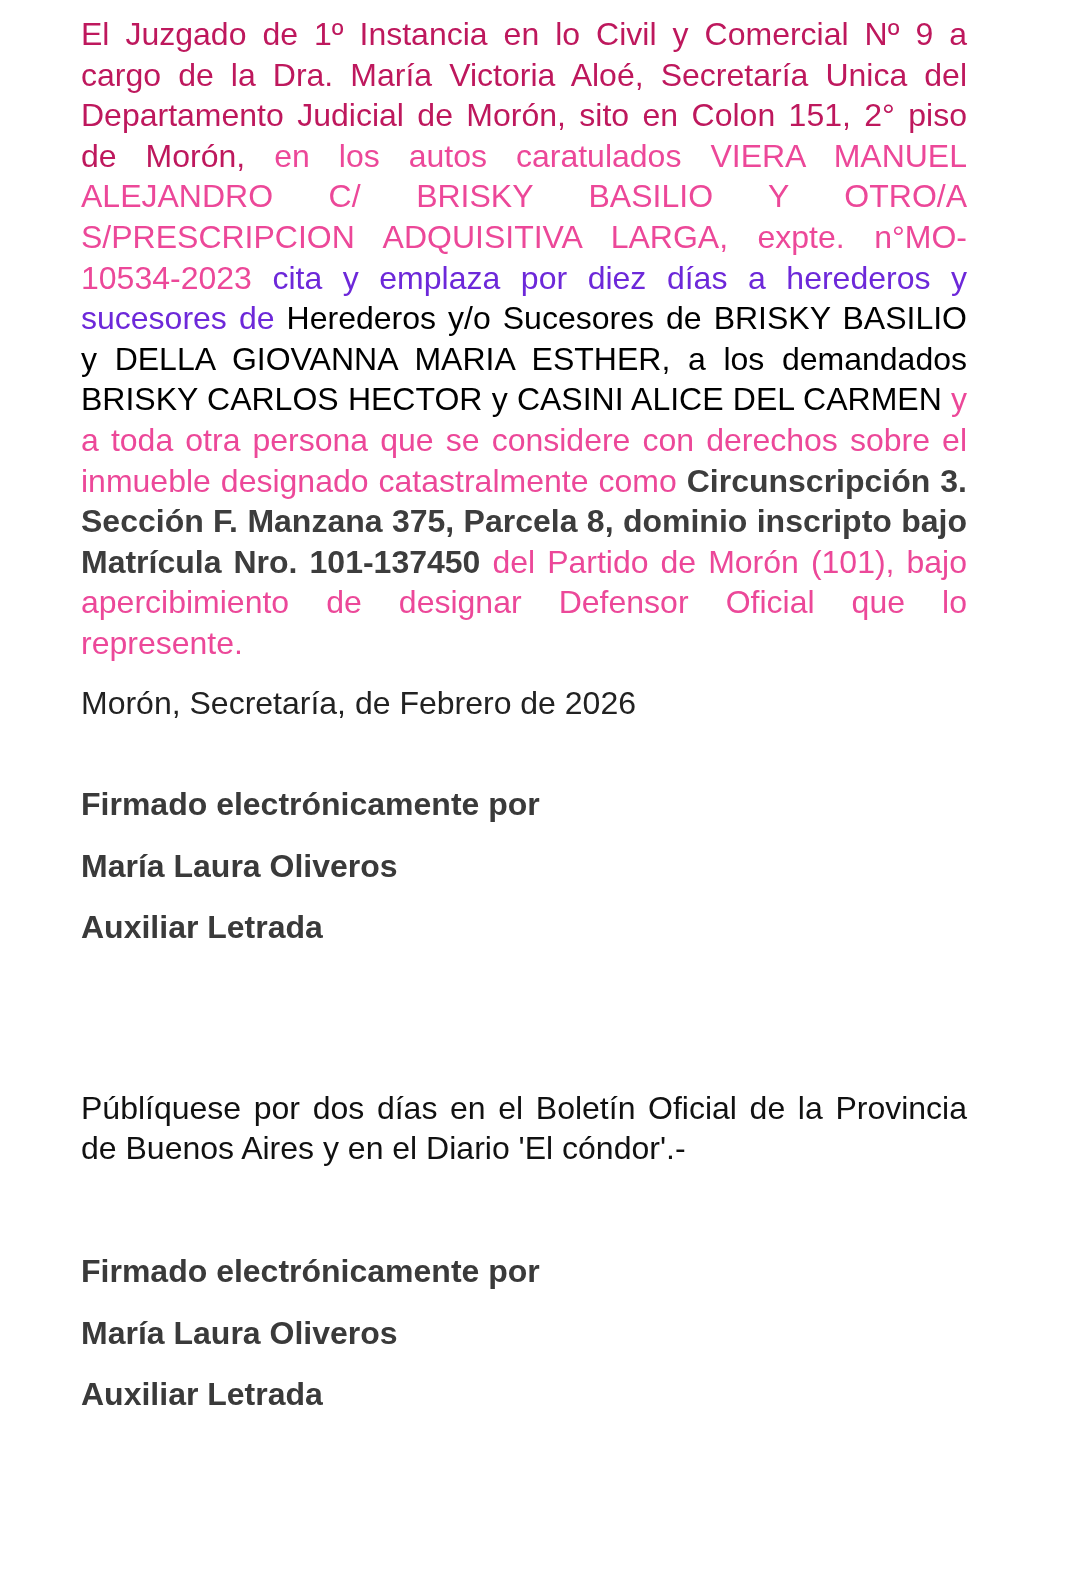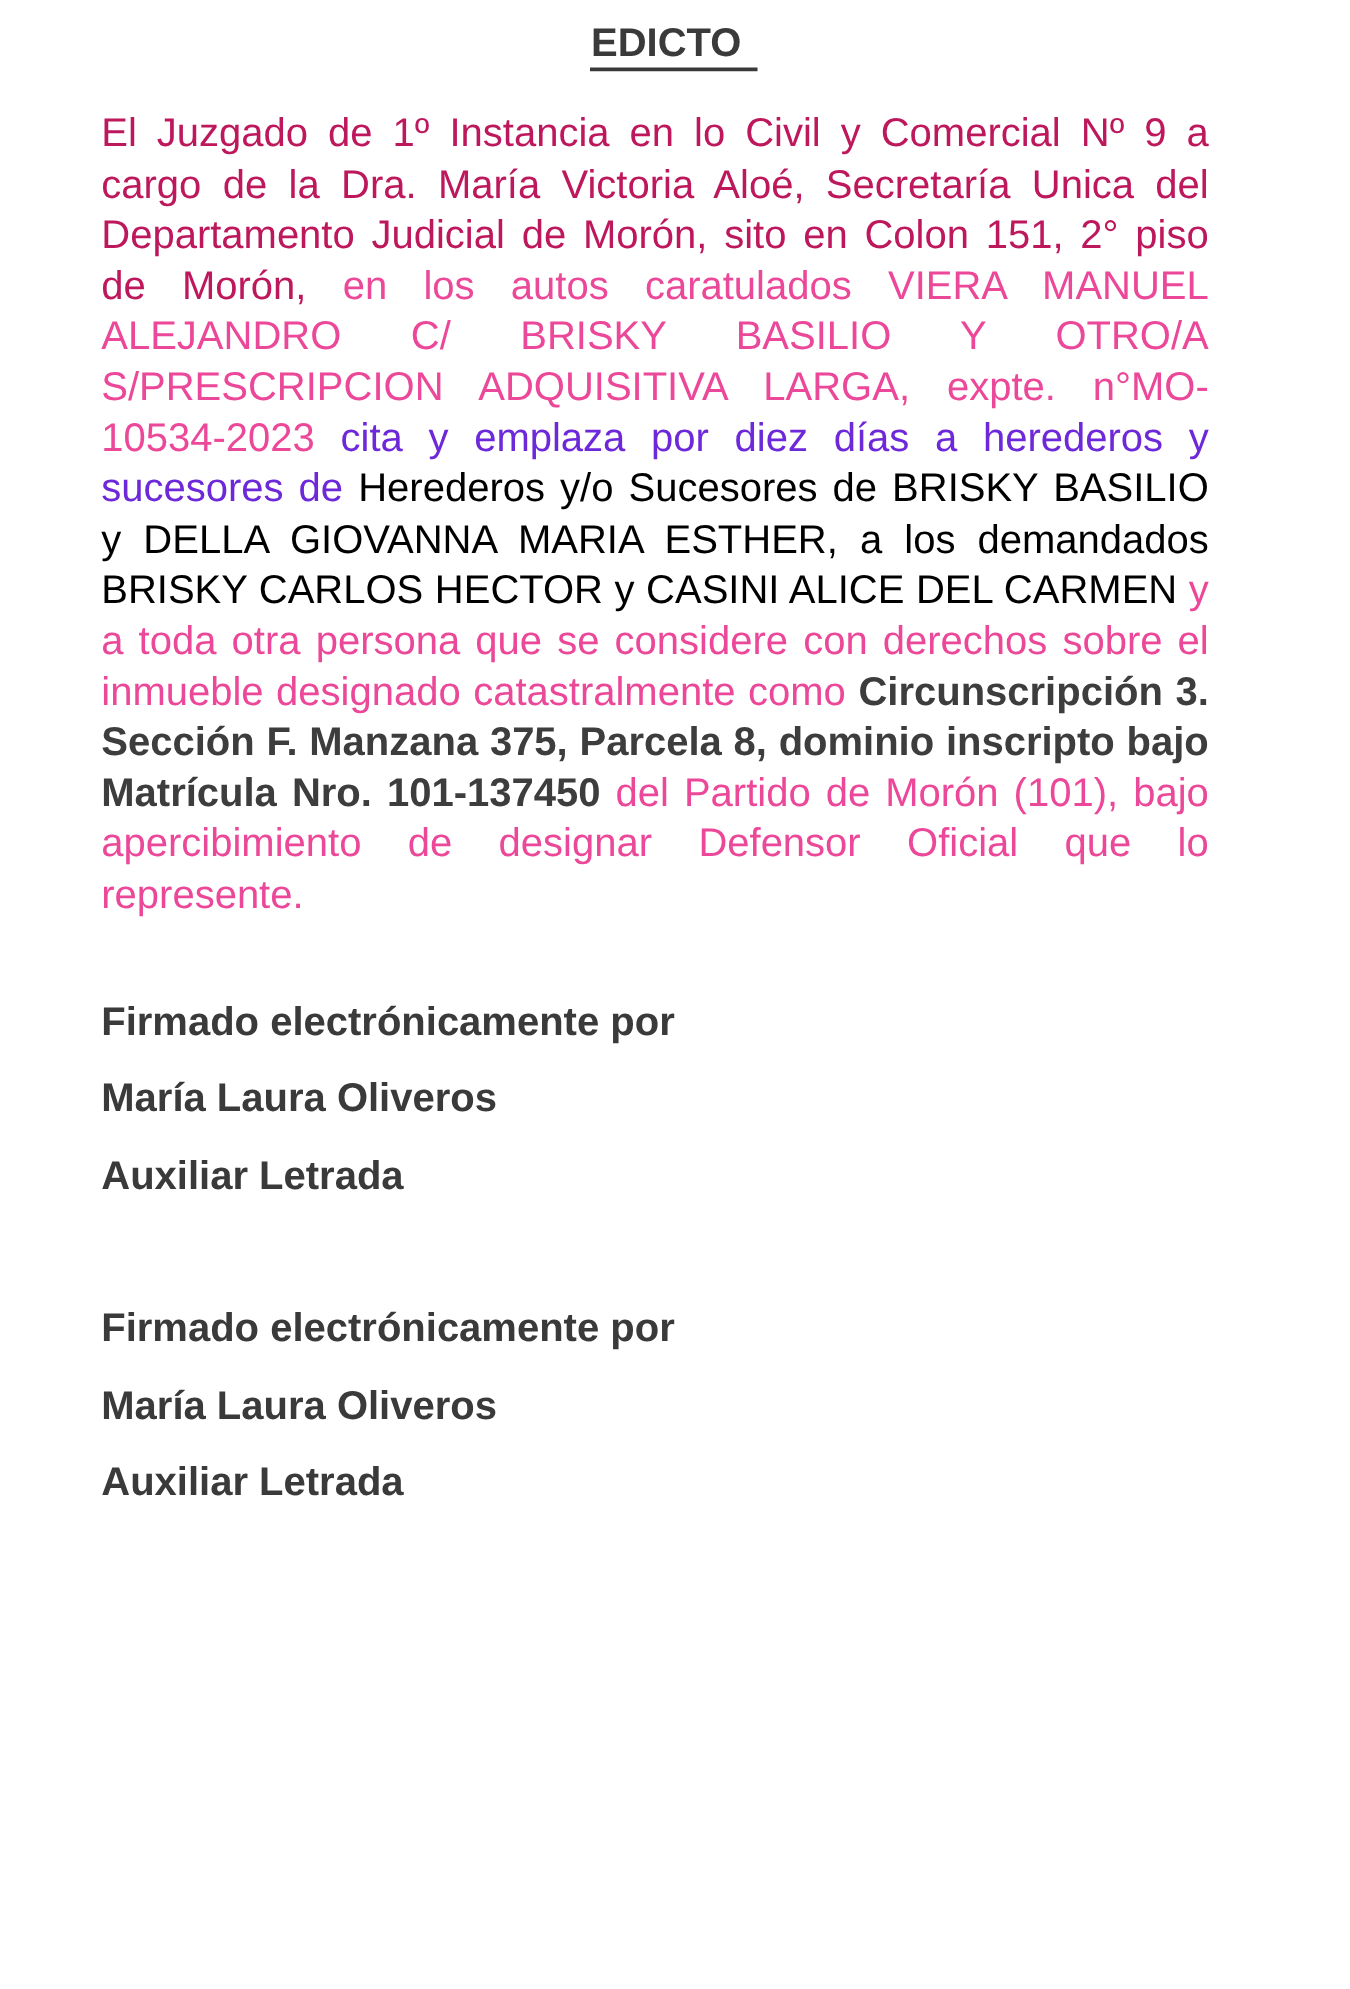--- a/index.html
+++ b/index.html
@@ -55,33 +55,32 @@
     line-height:40.6px;
     color:#111111;
   }
   .sig-block-2{margin-top:82px;}
 </style>
 </head>
 <body>
 
 <div class="page">
 
-  <div class="title-wrap">
-    <span class="title-text">EDICTO</span>
-  </div>
 
   <p class="body-para"><span class="s-gray">El Juzgado de 1º Instancia en lo Civil y Comercial Nº 9 a cargo de la Dra. María Victoria Aloé, Secretaría Unica del Departamento Judicial de Morón, sito en Colon 151, 2° piso de Morón,</span><span class="s-dark">&nbsp;en los autos caratulados&nbsp;</span><span class="s-dark">VIERA MANUEL ALEJANDRO C/ BRISKY BASILIO Y OTRO/A S/PRESCRIPCION ADQUISITIVA LARGA, expte. n°MO-10534-2023</span><span class="s-lightgray">&nbsp;cita y emplaza por diez días a herederos y sucesores de </span><span class="s-boldblack">Herederos y/o Sucesores de BRISKY BASILIO y DELLA GIOVANNA MARIA ESTHER, a los demandados BRISKY CARLOS HECTOR y CASINI ALICE DEL CARMEN</span><span class="s-dark"> y a toda otra persona que se considere con derechos sobre el inmueble designado catastralmente como </span><span class="s-boldgray">Circunscripción 3. Sección F. Manzana 375, Parcela 8, dominio inscripto bajo Matrícula Nro. 101-137450</span><span class="s-dark"> del Partido de Morón (101), bajo apercibimiento de designar Defensor Oficial que lo represente.</span></p>
 
+  <p class="date-line">Morón, Secretaría, de Febrero de 2026</p>
 
   <div class="sig-block">
     <div class="sig-line">Firmado electrónicamente por</div>
     <div class="sig-line">María Laura Oliveros</div>
     <div class="sig-line">Auxiliar Letrada</div>
   </div>
 
+  <p class="pub-para">Públíquese por dos días en el Boletín Oficial de la Provincia de Buenos Aires y en el Diario 'El cóndor'.-</p>
 
   <div class="sig-block sig-block-2">
     <div class="sig-line">Firmado electrónicamente por</div>
     <div class="sig-line">María Laura Oliveros</div>
     <div class="sig-line">Auxiliar Letrada</div>
   </div>
 
 </div>
 
 </body></html>

